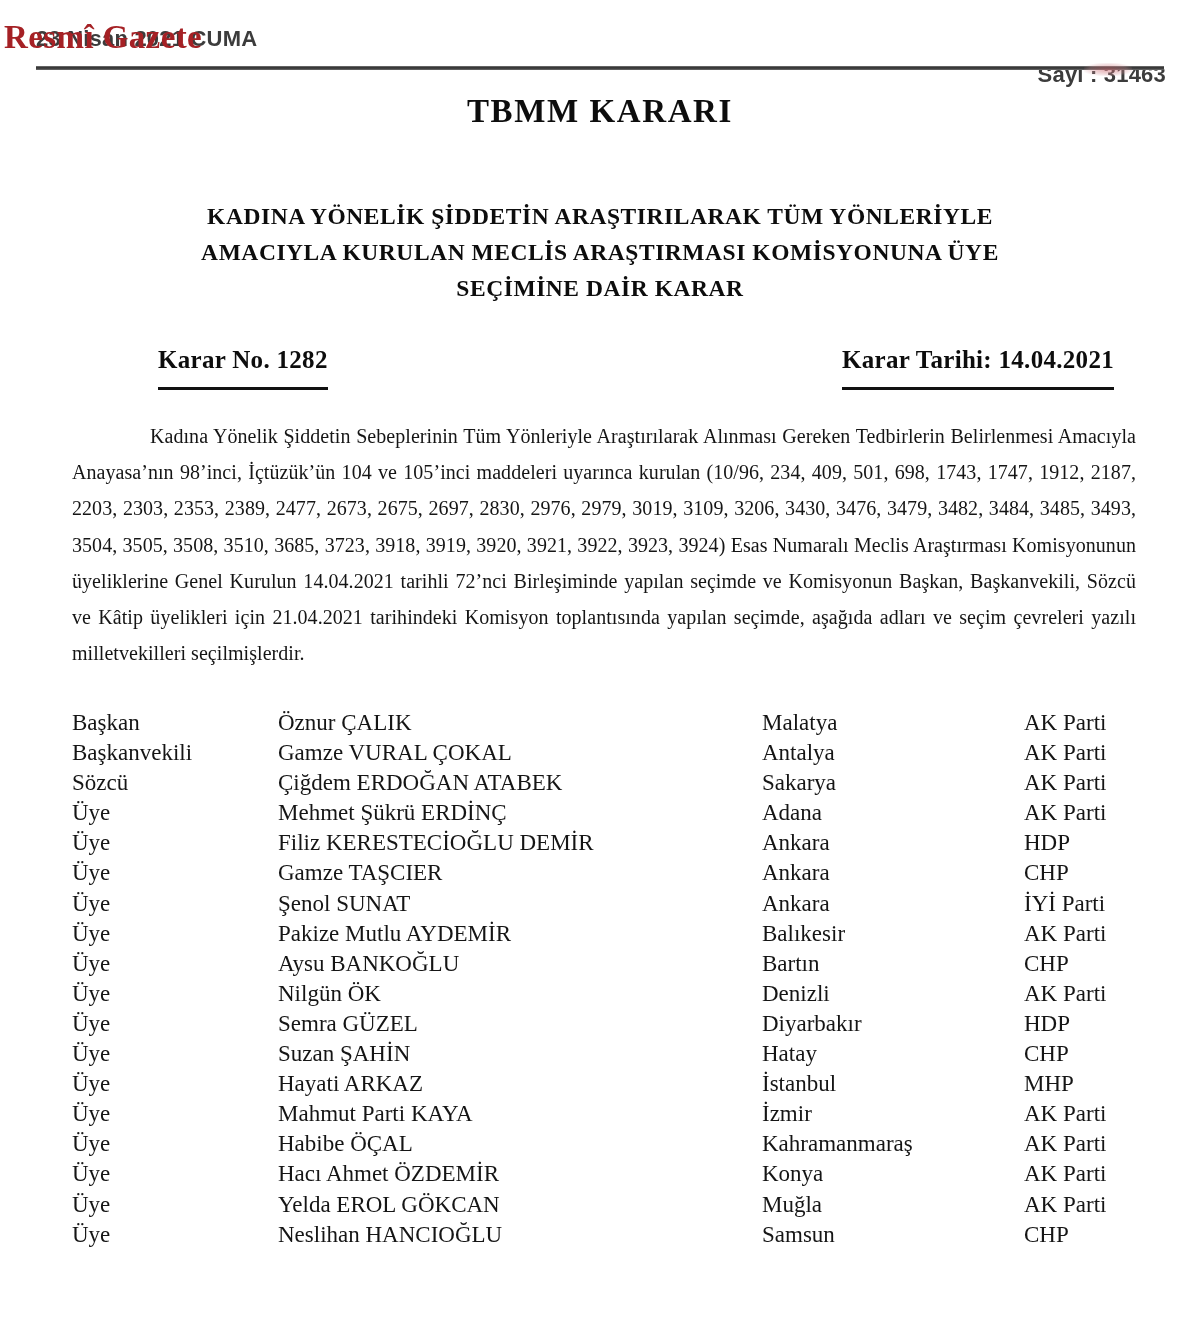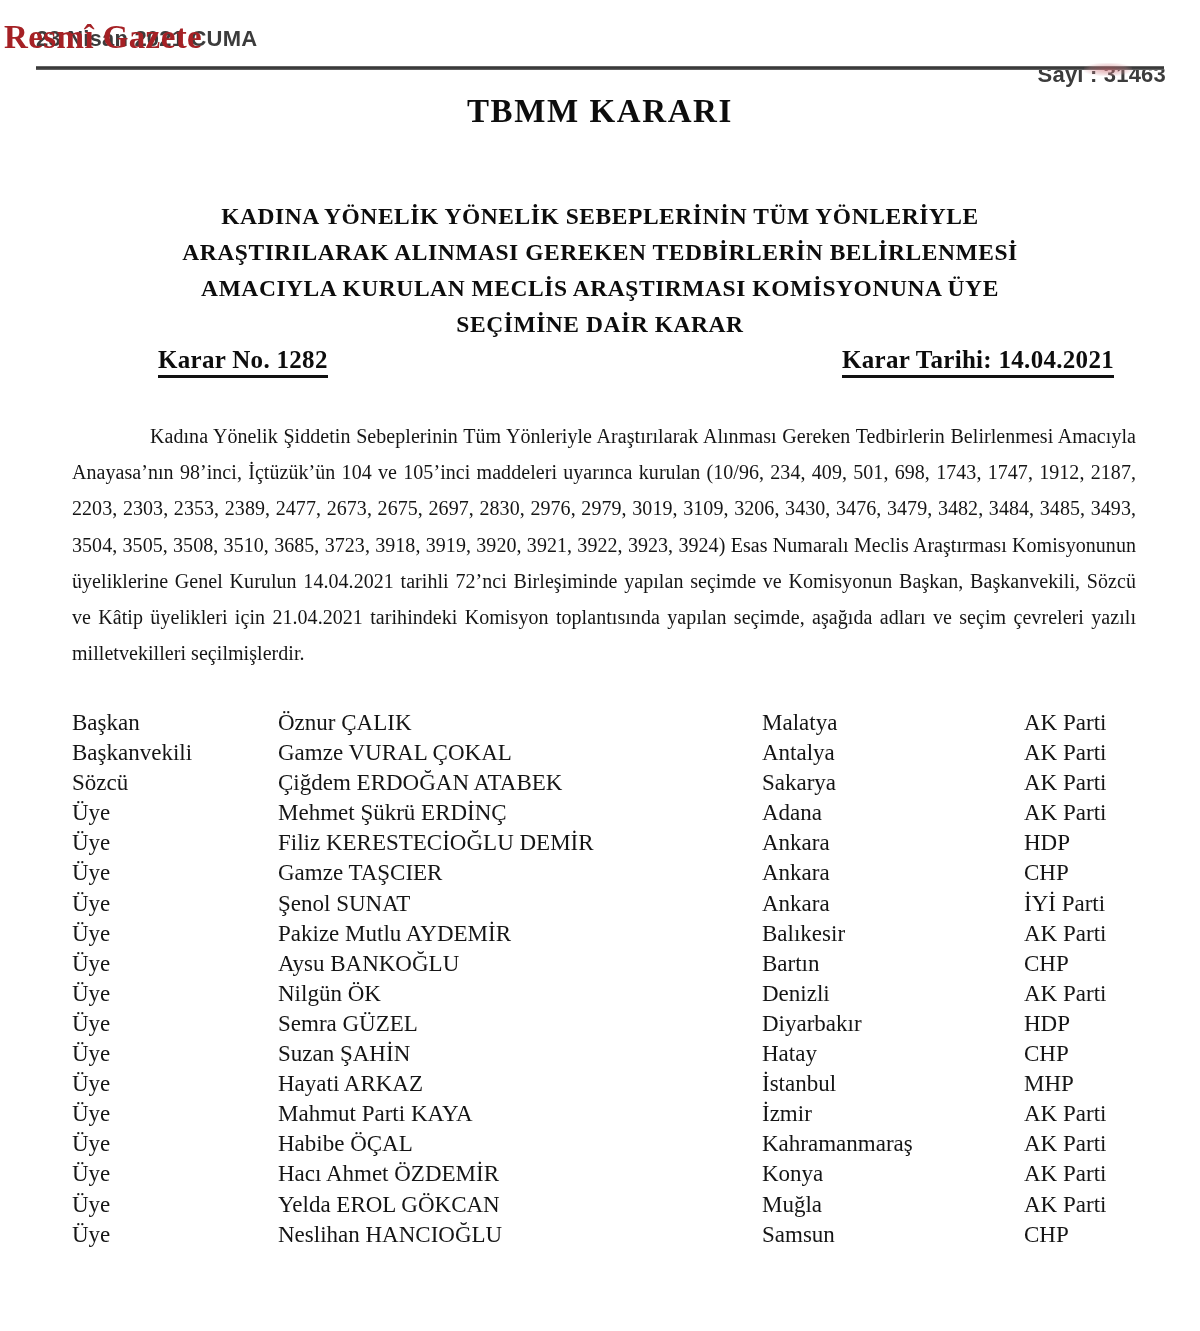--- a/index.html
+++ b/index.html
@@ -126,21 +126,21 @@
     height: 34px;
   }
   .meta-item {
     position: absolute;
     top: 0;
     font-size: 25px;
     font-weight: 700;
     letter-spacing: 0.3px;
     color: #0d0d0d;
     border-bottom: 3px solid #111;
-    padding-bottom: 1px;
+    padding-bottom: 13px;
     white-space: nowrap;
     text-align: center;
   }
   .meta-no { left: 86px; }
   .meta-date { right: 22px; }
 
   
   .body-par {
     position: absolute;
     left: 72px;
@@ -191,22 +191,21 @@
 
     <div class="masthead-issue">Sayı : 31463</div>
 
     <div class="masthead-rule"></div>
     <div class="masthead-smudge"></div>
   </div>
 
   <div class="doc-kind">TBMM KARARI</div>
 
   <div class="doc-title">
-    <span class="tl">KADINA YÖNELİK YÖNELİK SEBEPLERİNİN TÜM YÖNLERİYLE</span>
-    <span class="tl">ARAŞTIRILARAK ALINMASI GEREKEN TEDBİRLERİN BELİRLENMESİ</span>
+    <span class="tl">KADINA YÖNELİK ŞİDDETİN ARAŞTIRILARAK TÜM YÖNLERİYLE</span>
     <span class="tl">AMACIYLA KURULAN MECLİS ARAŞTIRMASI KOMİSYONUNA ÜYE</span>
     <span class="tl">SEÇİMİNE DAİR KARAR</span>
   </div>
 
   <div class="meta-row">
     <span class="meta-item meta-no">Karar No. 1282</span>
     <span class="meta-item meta-date">Karar Tarihi: 14.04.2021</span>
   </div>
 
   <p class="body-par">Kadına Yönelik Şiddetin Sebeplerinin Tüm Yönleriyle Araştırılarak Alınması Gereken Tedbirlerin Belirlenmesi Amacıyla Anayasa’nın 98’inci, İçtüzük’ün 104 ve 105’inci maddeleri uyarınca kurulan (10/96, 234, 409, 501, 698, 1743, 1747, 1912, 2187, 2203, 2303, 2353, 2389, 2477, 2673, 2675, 2697, 2830, 2976, 2979, 3019, 3109, 3206, 3430, 3476, 3479, 3482, 3484, 3485, 3493, 3504, 3505, 3508, 3510, 3685, 3723, 3918, 3919, 3920, 3921, 3922, 3923, 3924) Esas Numaralı Meclis Araştırması Komisyonunun üyeliklerine Genel Kurulun 14.04.2021 tarihli 72’nci Birleşiminde yapılan seçimde ve Komisyonun Başkan, Başkanvekili, Sözcü ve Kâtip üyelikleri için 21.04.2021 tarihindeki Komisyon toplantısında yapılan seçimde, aşağıda adları ve seçim çevreleri yazılı milletvekilleri seçilmişlerdir.</p>

